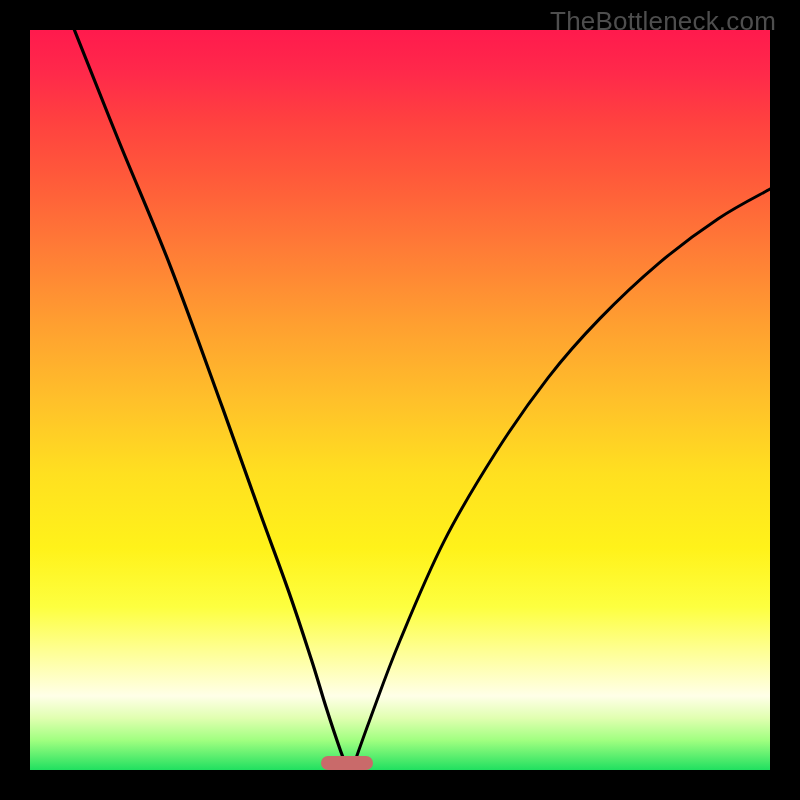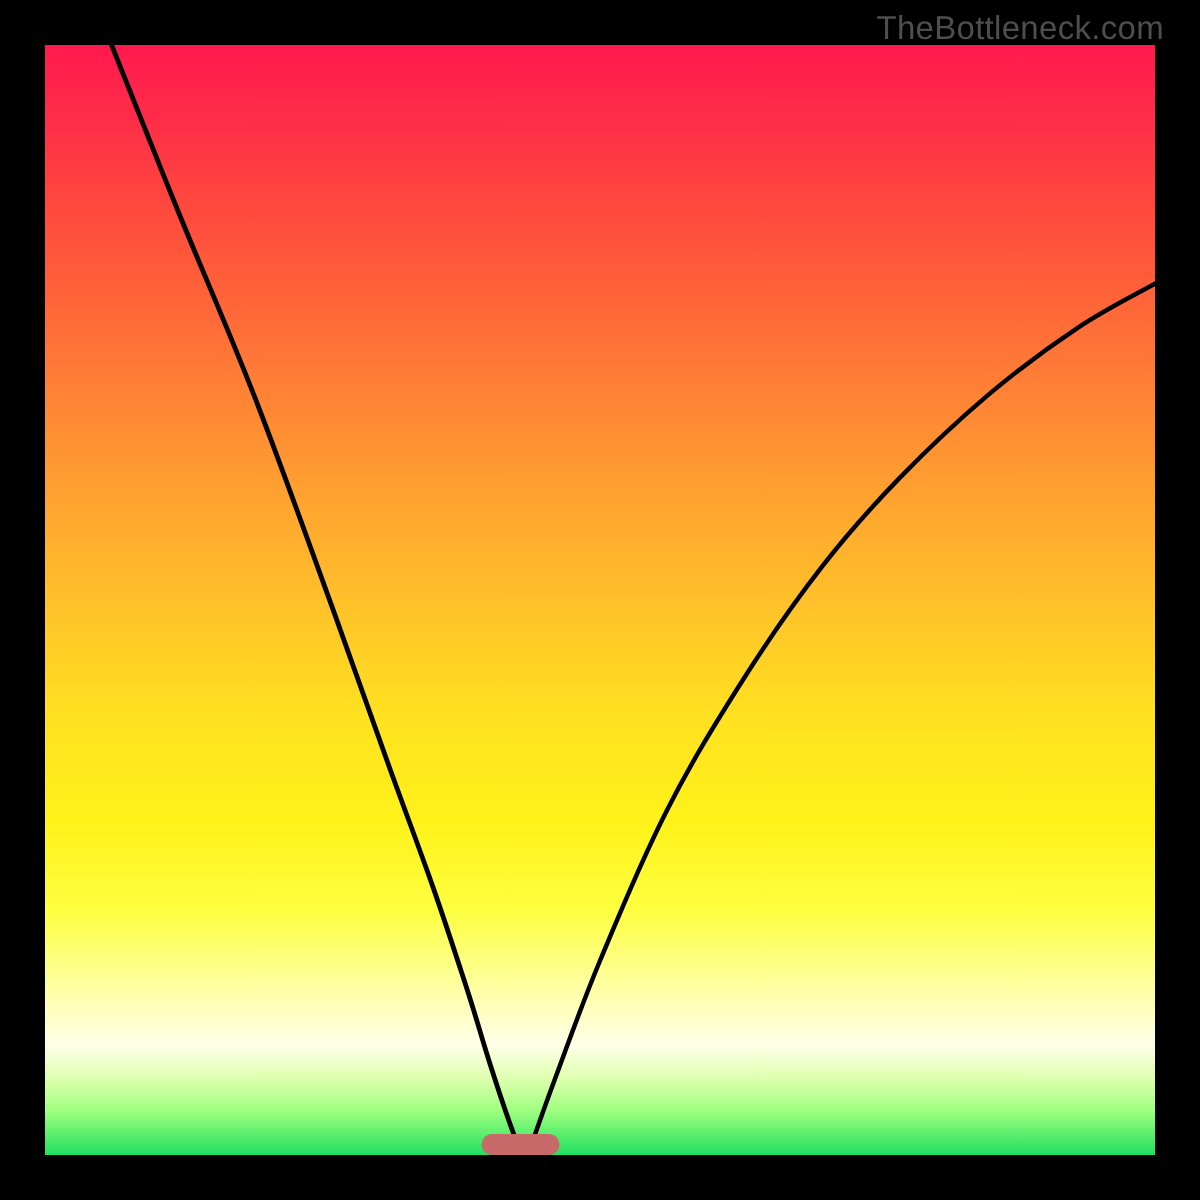--- a/index.html
+++ b/index.html
@@ -48,21 +48,21 @@
   .pill {
     position: absolute;
     background: #c96a6a;
     border-radius: 999px;
   }
   .watermark {
     position: absolute;
     top: 6px;
     right: 24px;
     color: #4e4e4e;
-    font-size: 22px;
+    font-size: 26px;
     letter-spacing: 0.2px;
   }
   svg.curves {
     position: absolute;
     left: 0; top: 0;
     width: 100%; height: 100%;
   }
 </style>
 </head>
 <body>

